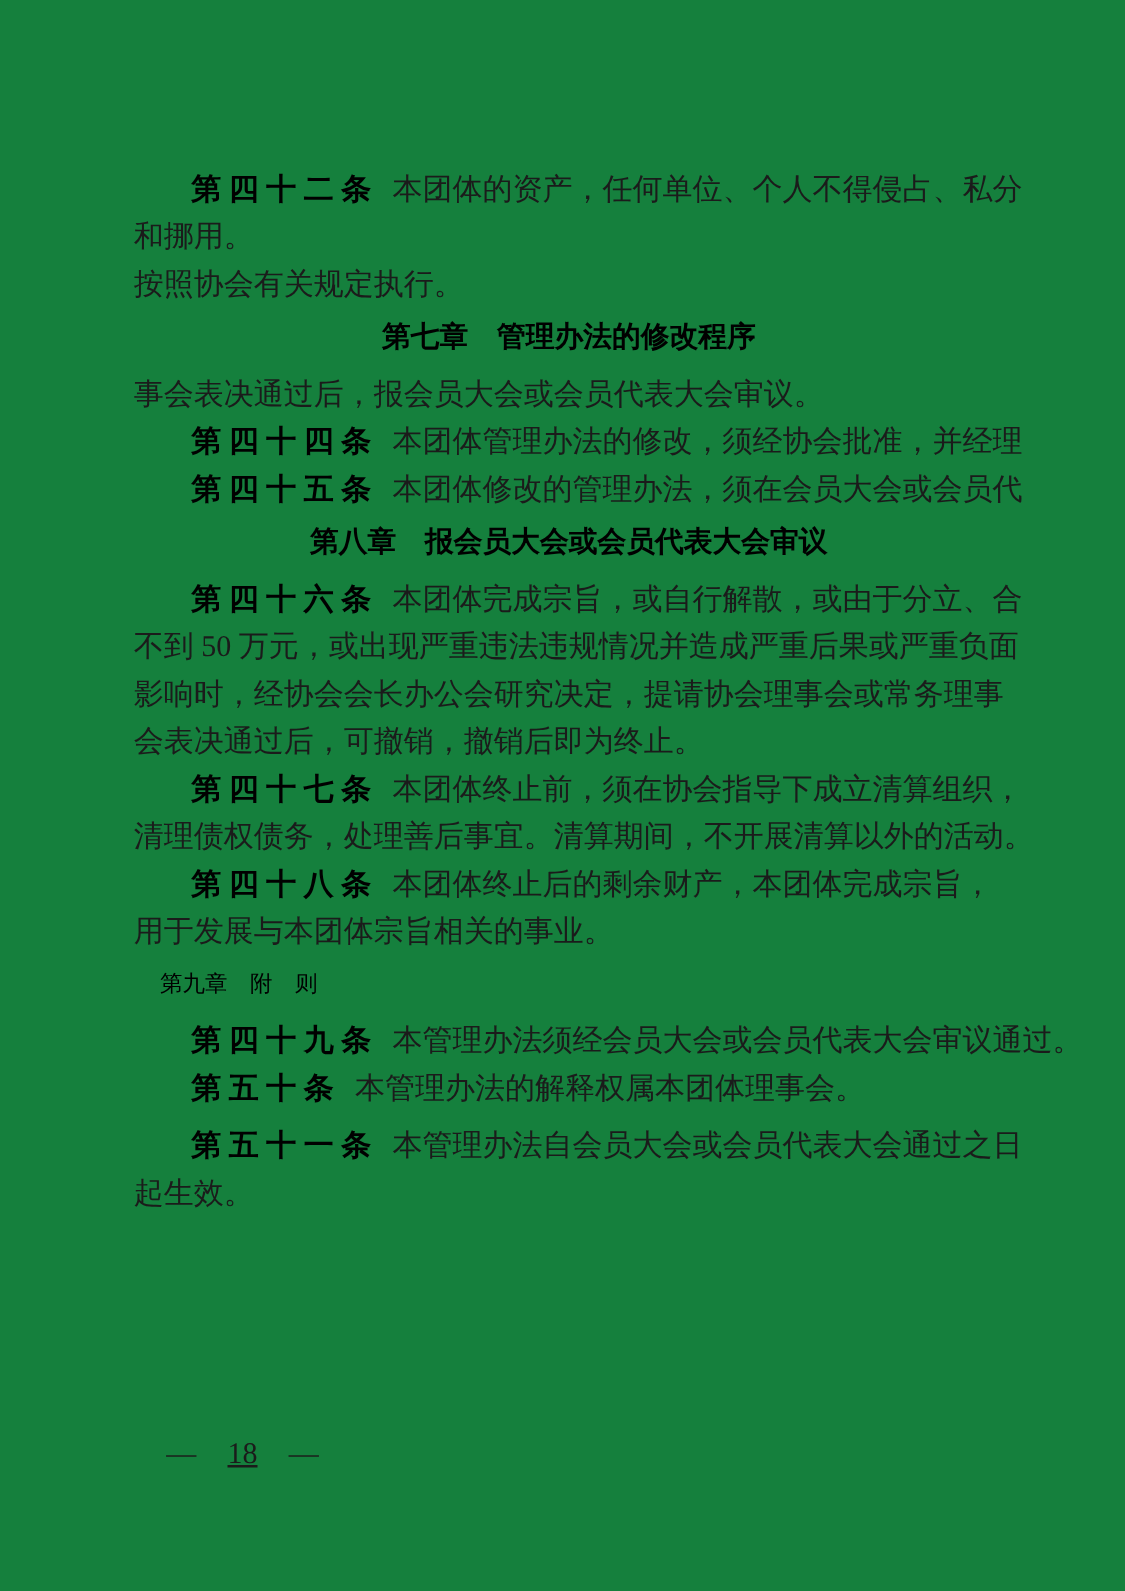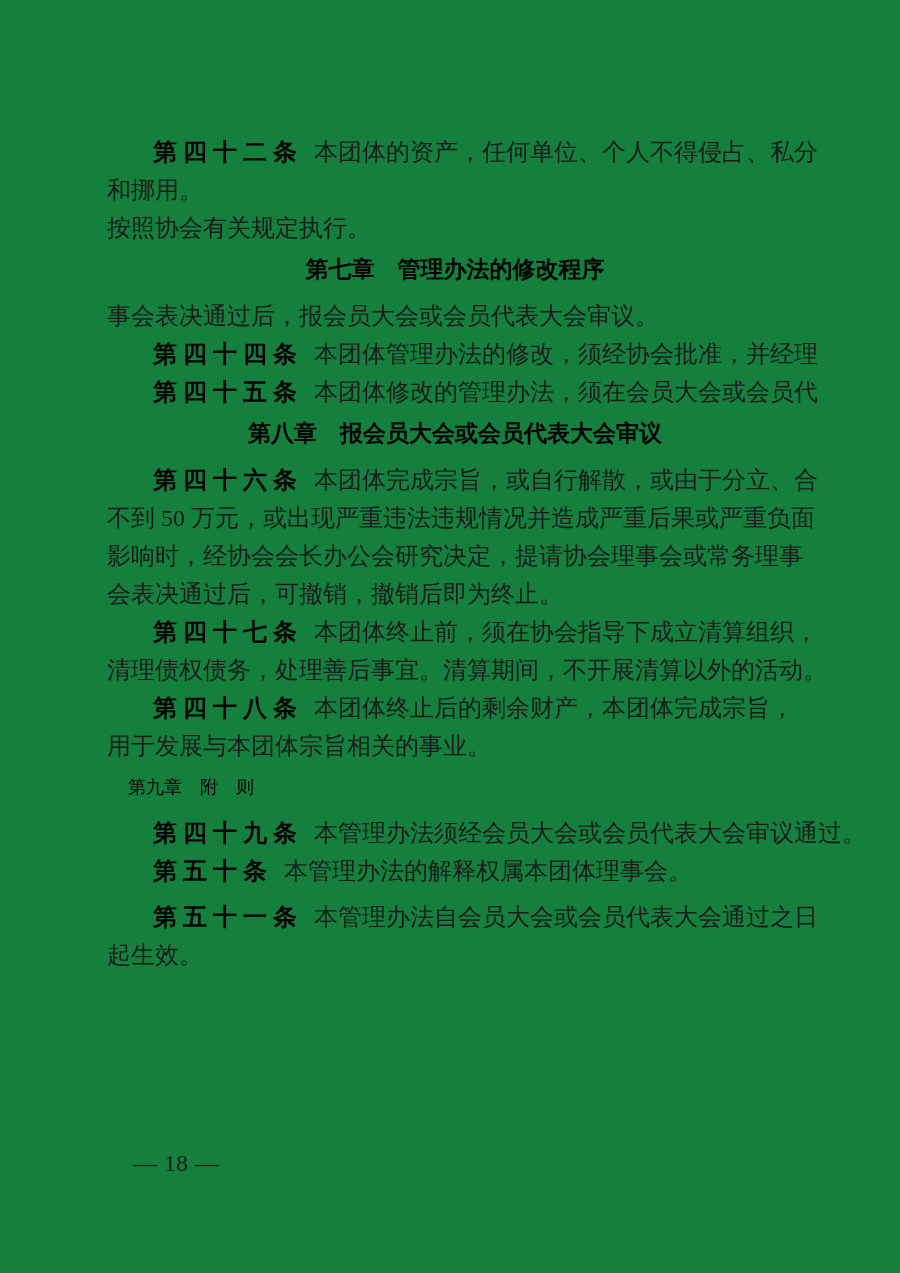--- a/index.html
+++ b/index.html
@@ -57,21 +57,21 @@
   .gap-above { margin-top: 8px; text-align: right; }
   .footer {
     position: absolute;
     left: 133px;
     top: 1148px;
     font-size: 24px;
     line-height: 30px;
     color: #1b1b1b;
     white-space: nowrap;
   }
-  .footer .pn { margin: 0 7px; }
+  .footer .pn { margin: 0 25px; text-decoration: underline; }
 </style>
 </head>
 <body>
 
 <div class="page">
   <div class="content">
 
     <div class="line first"><span class="num">第四十二条</span><span>本团体的资产，任何单位、个人不得侵占、私分</span></div>
     <div class="line"><span>和挪用。</span></div>
 

